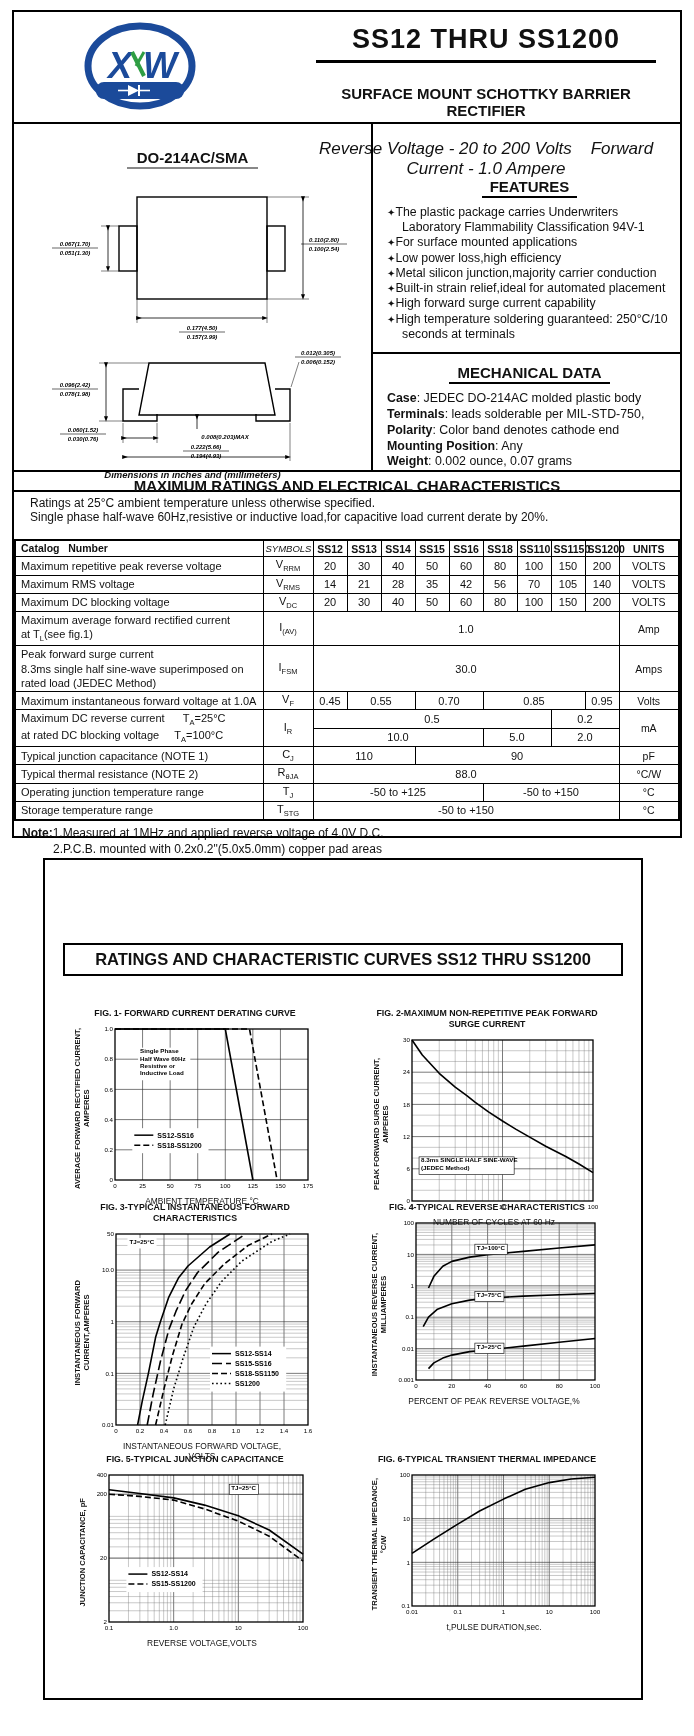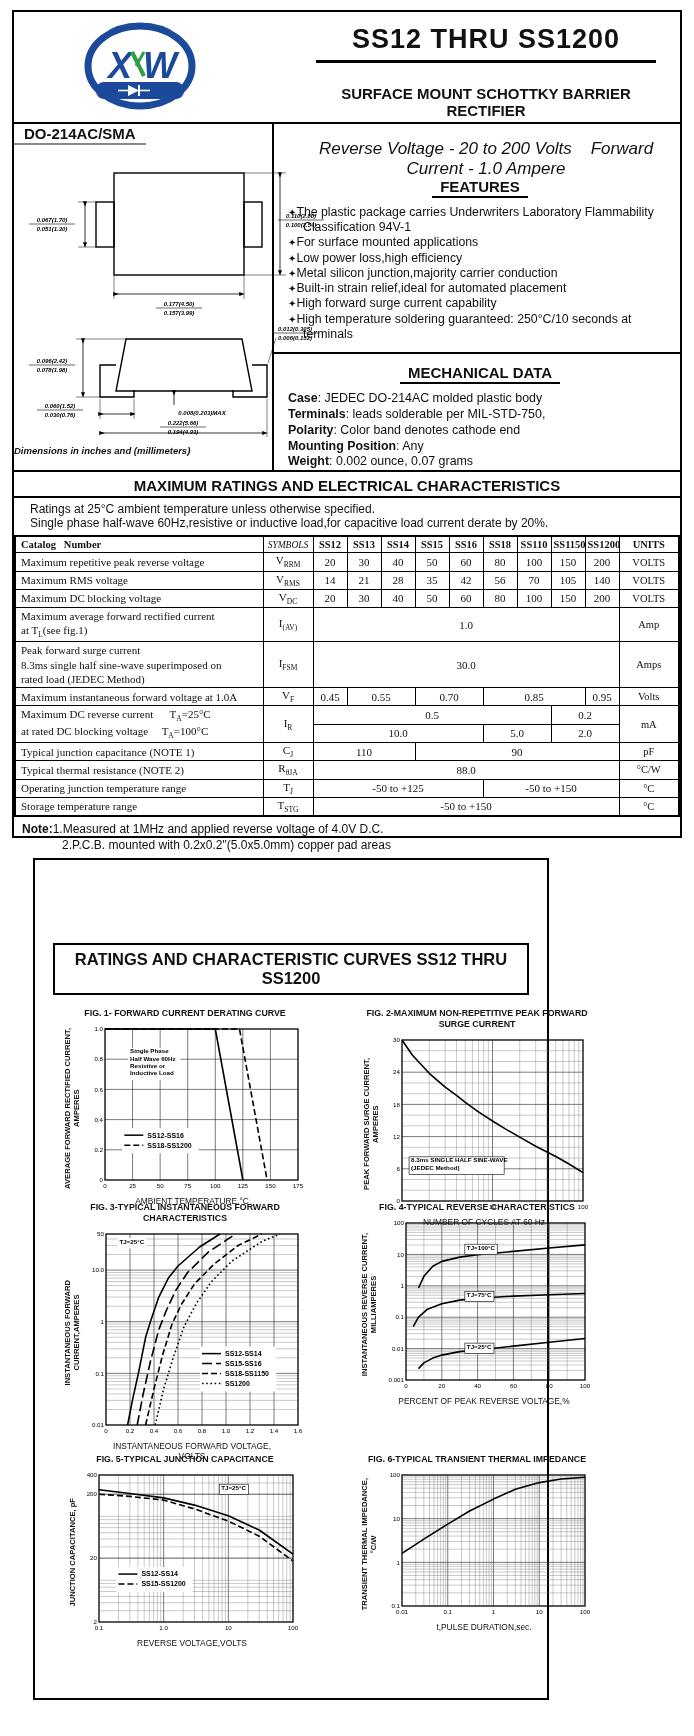--- a/index.html
+++ b/index.html
@@ -1,61 +1,61 @@
 <!DOCTYPE html>
 <html><head>
 <meta charset="utf-8">
 <style>
   * { margin:0; padding:0; box-sizing:border-box; }
   body { background:#fff; font-family:"Liberation Sans", sans-serif; color:#111; }
   #canvas { position:relative; width:694px; height:1736px; background:#fff; overflow:hidden; }
 
   
   .page1 { position:absolute; left:12px; top:10px; width:670px; height:828px; border:2px solid #000; background:#fff; }
-  .page2 { position:absolute; left:33px; top:858px; width:516px; height:842px; border:2px solid #000; background:#fff; }
+  .page2 { position:absolute; left:43px; top:858px; width:600px; height:842px; border:2px solid #000; background:#fff; }
 
   
   .p1-header { display:flex; height:112px; border-bottom:2px solid #000; }
   .logo-wrap { margin:10px 0 0 66px; }
   .titleblock { margin:12px 24px 0 auto; width:340px; text-align:center; }
   .doc-title { font-size:27px; font-weight:bold; letter-spacing:1px; border-bottom:3px solid #000; padding-bottom:5px; margin-bottom:22px; }
   .doc-subtitle { font-size:15px; font-weight:bold; margin-bottom:4px; white-space:pre-wrap; }
   .doc-tagline { font-size:17px; font-style:italic; white-space:pre-wrap;margin-top:20px; }
 
   
   .p1-cols { display:flex; height:346px; }
-  .p1-left { width:260px; border-right:2px solid #000; padding-top:1px; text-align:left; }
+  .p1-left { width:359px; border-right:2px solid #000; padding-top:25px; text-align:center; }
   .pkg-name { font-size:15px; font-weight:bold; display:inline-block; border-bottom:2px solid #888; padding:0 10px 1px; margin-bottom:2px; }
   .pkg-caption { font-size:9.5px; font-style:italic; font-weight:bold; margin-top:2px; }
   .p1-right { flex:1; display:flex; flex-direction:column;margin-top:44px; }
   .features-block { height:192px; border-bottom:2px solid #000; padding:10px 8px 0 14px; }
   .mech-block { flex:1; padding:10px 8px 0 14px; }
   .sec-head { text-align:center; margin-bottom:7px; }
   .sec-head span { display:inline-block; font-size:15px; font-weight:bold; border-bottom:2px solid #000; padding:0 8px 1px; }
   ul.features { list-style:none; }
   ul.features li { font-size:12.3px; line-height:1.24; padding-left:15px; text-indent:-15px; }
   ul.features li::before { content:"\2726 "; font-size:10px; }
   .mech-block p { font-size:12.4px; line-height:1.27; }
   .mech-block b { font-weight:bold; }
 
   
-  .ratings-banner { border-top:2px solid #000; border-bottom:2px solid #000; height:28px; line-height:28px; text-align:center; font-size:15px; font-weight:bold; }
+  .ratings-banner { border-top:2px solid #000; border-bottom:2px solid #000; height:22px; line-height:28px; text-align:center; font-size:15px; font-weight:bold; }
   .conditions { padding:4px 16px 2px; }
   .conditions div { font-size:12px; line-height:1.2; }
-  table.ratings { border-collapse:collapse; width:666px; table-layout:fixed; border:2px solid #000; margin-top:2px;font-family:Liberation Serif, serif; }
+  table.ratings { border-collapse:collapse; width:666px; table-layout:fixed; border:2px solid #000; margin-top:12px; }
   table.ratings td { border:1px solid #000; font-size:11px; text-align:center; vertical-align:middle; padding:1px 2px; height:17px; }
   table.ratings td.lbl { text-align:left; padding-left:5px; white-space:pre-wrap; line-height:1.3; }
   table.ratings td.hdr { font-weight:bold; font-size:10.5px; }
   table.ratings td.symhdr { font-style:italic; font-size:9.5px; }
   table.ratings td.sym { font-size:11px; }
   table.ratings sub { font-size:7.5px; }
   table.ratings td.unit { font-size:10.5px; }
   .notes { padding:5px 8px 0; }
   .notes div { font-size:12px; line-height:1.3; }
-  .notes .n2 { margin-left:40px; }
+  .notes .n2 { margin-left:31px; }
 
   
   .banner2 { position:absolute; left:18px; right:18px; top:83px; border:2px solid #000; text-align:center; font-weight:bold; font-size:16.5px; padding:5px 0; }
   .fig { position:absolute; width:276px; }
   .fig-title { text-align:center; font-size:8.8px; font-weight:bold; line-height:1.25; margin-bottom:3px; white-space:pre-line; }
   .fig-body { display:flex; align-items:center; justify-content:center; }
   .fig-ylab { writing-mode:vertical-rl; transform:rotate(180deg); font-size:7.6px; font-weight:bold; text-align:center; line-height:1.2; white-space:pre-line; }
   .fig-xlab { text-align:center; font-size:8.4px; font-weight:normal; margin-top:2px; padding-left:14px; white-space:pre-line; }
   svg text { font-family:"Liberation Sans", sans-serif; }
 </style>

